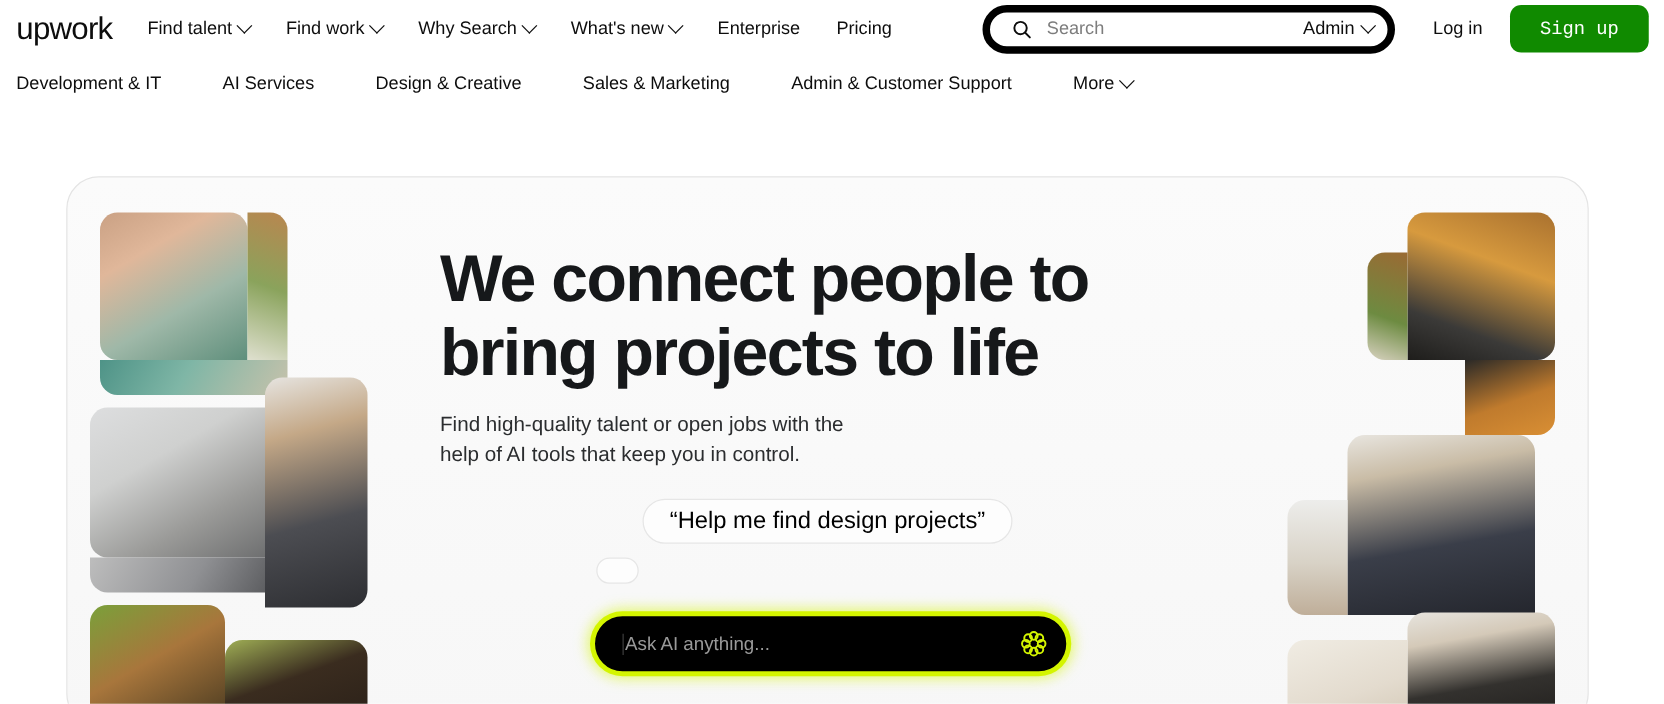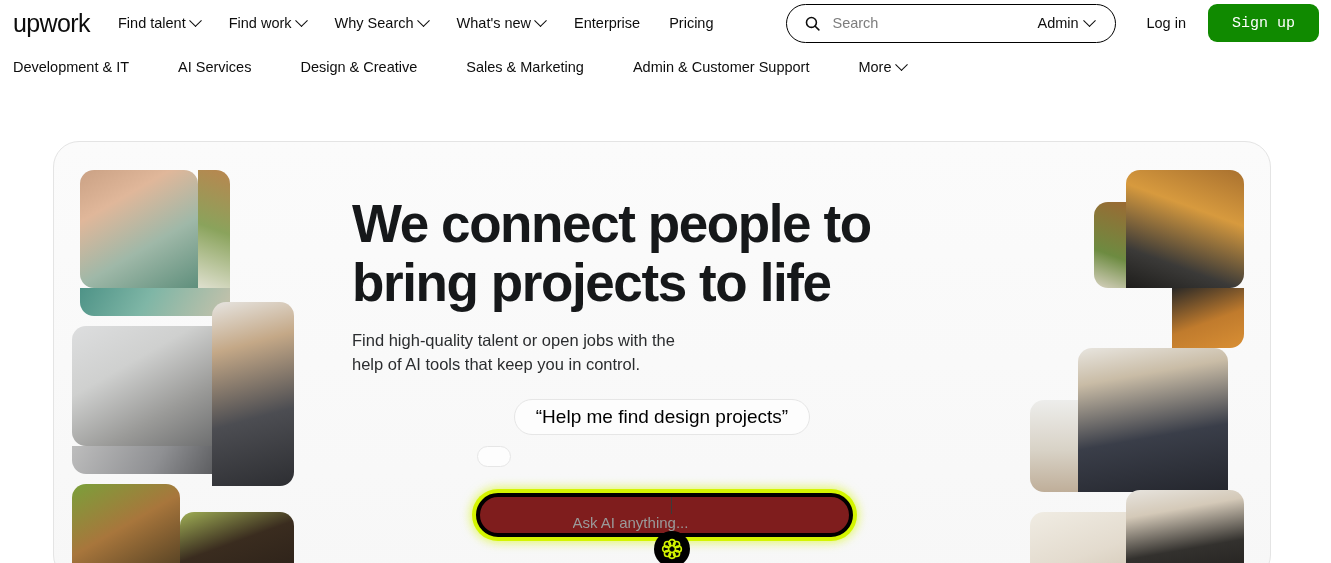--- a/index.html
+++ b/index.html
@@ -48,21 +48,21 @@
   }
 
   .header-right {
     margin-left: auto;
     display: flex;
     align-items: center;
     gap: 0;
   }
   .searchbox {
     width: 330px; height: 39px;
-    border: 1px solid #000000;
+    border: 6px solid #000000;
     border-radius: 20px;
     display: flex;
     align-items: center;
     padding: 0 8px 0 17px;
     background: #fff;
   }
   .search-icon { width: 17px; height: 17px; flex: 0 0 auto; }
   .search-input {
     border: none; outline: none;
     font-size: 14.5px;
@@ -196,26 +196,25 @@
     position: absolute;
     inset: 0;
     border-radius: 26px;
     background: #d4f500;
     box-shadow: 0 0 10px 2px rgba(212,245,0,0.55);
   }
   .ai-bar {
     position: absolute;
     left: 4px; top: 4px; right: 4px; bottom: 4px;
     border-radius: 22px;
-    background: #7f1d1d;
+    background: #000000;
     border: 4px solid #000000;
     display: flex;
     align-items: center;
     padding: 0 4px 0 18px;
-    flex-direction: column;
   }
   .ai-caret {
     width: 1px; height: 17px;
     background: #3b3b3b;
     flex: 0 0 auto;
   }
   .ai-input {
     border: none; outline: none; background: transparent;
     font-size: 15px;
     font-family: "Liberation Sans", sans-serif;

